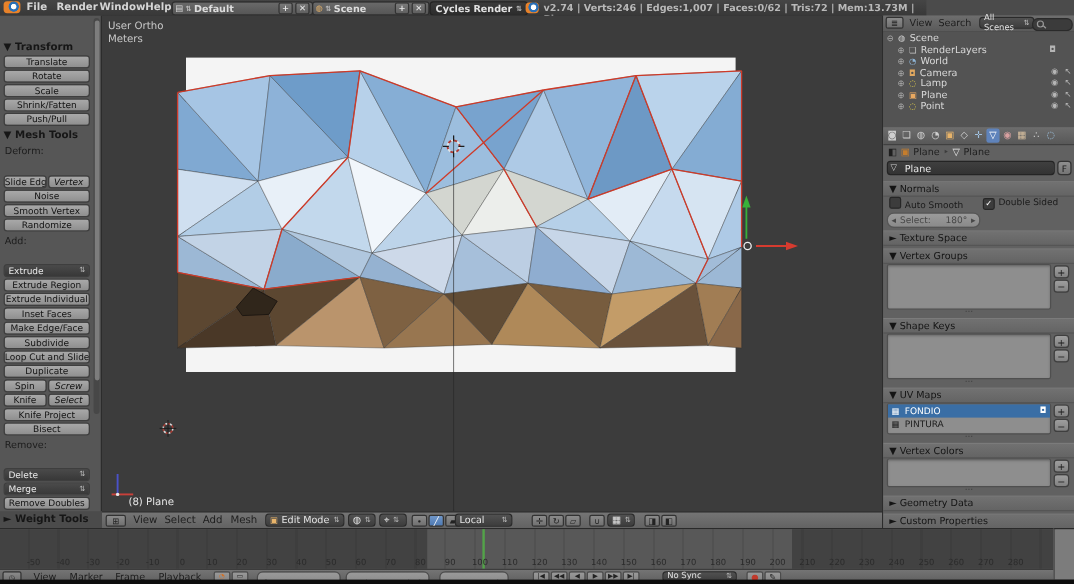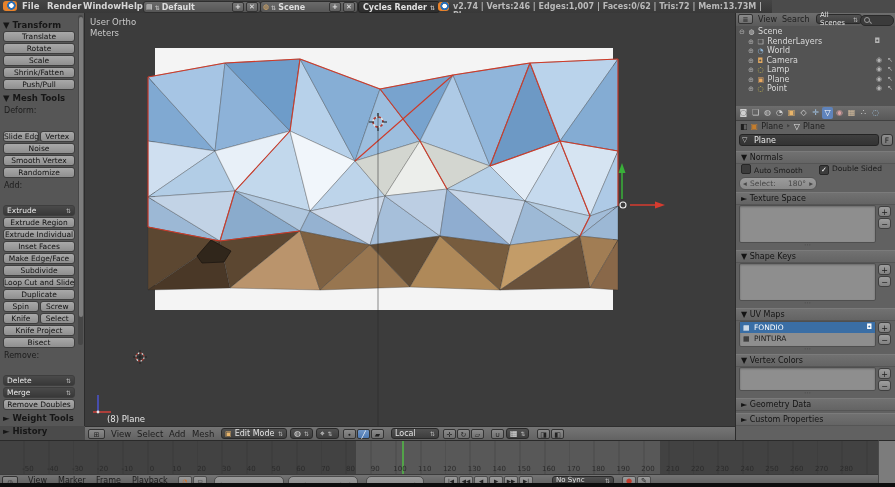--- a/index.html
+++ b/index.html
@@ -10,28 +10,28 @@
   .info-bar{position:absolute;left:0;top:0;width:772px;height:13px;background:linear-gradient(#454545,#383838);border-bottom:1px solid #242424;font-weight:bold;}
   .info-bar .menu{position:absolute;top:1px;font-size:8.5px;color:#d6d6d6;cursor:default;}
   .blender-logo{position:absolute;left:3px;top:1px;width:14px;height:10px;border-radius:3px;background:radial-gradient(circle at 60% 45%,#fff 0 2px,#2a6fb5 2.6px 4px,#e8822a 4.5px);}
   .widget{position:absolute;top:1px;height:10px;background:linear-gradient(#6a6a6a,#565656);border:1px solid #2e2e2e;border-radius:3px;display:flex;align-items:center;font-size:8px;color:#ddd;padding:0 2px;gap:2px;}
   .wbtn{display:inline-block;width:10px;text-align:center;background:linear-gradient(#7a7a7a,#5f5f5f);border:1px solid #333;border-radius:2px;font-size:7px;color:#e6e6e6;line-height:8px;height:8px;}
   .ud{font-size:6px;color:#bbb;}
   .engine-dd{position:absolute;top:1px;height:10px;background:linear-gradient(#3a3a3a,#2c2c2c);border:1px solid #222;border-radius:3px;display:flex;align-items:center;gap:3px;padding:0 4px;font-size:8px;color:#e2e2e2;}
   .stats{position:absolute;top:2px;font-size:8px;color:#b9b9b9;}
   .blender-logo.small{left:372px;top:1.5px;width:11px;height:9px;}
   
-  .tool-shelf{position:absolute;left:0;top:13px;width:85px;height:413px;background:#565656;border-right:1px solid #2c2c2c;padding-top:4px;box-sizing:border-box;}
+  .tool-shelf{position:absolute;left:0;top:13px;width:85px;height:413px;background:#565656;border-right:1px solid #2c2c2c;padding-top:19px;box-sizing:border-box;}
   .shelf-head{font-size:8.5px;color:#161616;margin:3px 3px 1px 3px;font-weight:bold;}
   .shelf-label{font-size:8px;color:#1c1c1c;margin:3px 4px 15px 4px;}
   .btn{height:9px;line-height:9px;margin:1px 9px 0 3px;background:linear-gradient(#a9a9a9,#8f8f8f);border:1px solid #3e3e3e;border-radius:3px;font-size:7.5px;color:#121212;text-align:center;overflow:hidden;white-space:nowrap;}
   .btn-dark{background:linear-gradient(#4a4a4a,#383838);color:#e8e8e8;display:flex;justify-content:space-between;padding:0 3px;text-align:left;}
   .row2{display:flex;margin-right:9px;}
   .row2 .btn{flex:1;margin-right:0;margin-left:3px;}
-  .row2 .btn + .btn{margin-left:1px;}
+  .row2 .btn + .btn{margin-left:1px;font-style:italic;}
   .shelf-scroll{position:absolute;right:1px;top:2px;width:5px;height:330px;background:#474747;border-radius:3px;}
   .shelf-scroll i{position:absolute;left:0.5px;top:2px;width:4px;height:300px;background:#7d7d7d;border-radius:3px;}
   
   .viewport{position:absolute;left:85px;top:13px;width:650px;height:413px;background:#3c3c3c;overflow:hidden;}
   .vp-text{position:absolute;font-size:8.5px;color:#c9c9c9;}
   .vp-header{position:absolute;left:85px;top:426px;width:650px;height:14px;background:linear-gradient(#757575,#616161);border-top:1px solid #2f2f2f;}
   .vph-menu{position:absolute;top:2px;font-size:8.5px;color:#1d1d1d;}
   .dd{position:absolute;top:1px;height:11px;background:linear-gradient(#515151,#3d3d3d);border:1px solid #2a2a2a;border-radius:3px;display:flex;align-items:center;gap:3px;padding:0 3px;font-size:8px;color:#e4e4e4;box-sizing:border-box;}
   .mini-btn{position:absolute;top:1.5px;width:13px;height:10px;background:linear-gradient(#8b8b8b,#707070);border:1px solid #333;border-radius:2px;font-size:7px;color:#222;text-align:center;line-height:10px;box-sizing:border-box;}
   .mini-btn.active{background:linear-gradient(#6f96c8,#4d79b3);color:#fff;}
@@ -303,21 +303,21 @@
       <span>◍</span>
       <span class="ud">⇅</span>
     </span>
     <span class="dd" style="left:231px;width:23px">
       <span>⌖</span>
       <span class="ud">⇅</span>
     </span>
     <span class="mini-btn" style="left:258px">∙</span>
     <span class="mini-btn active" style="left:272px">╱</span>
     <span class="mini-btn" style="left:286px">▰</span>
-    <span class="dd" style="left:306px;width:48px">
+    <span class="dd" style="left:294px;width:48px">
       <span style="flex:1">Local</span>
       <span class="ud">⇅</span>
     </span>
     <span class="mini-btn" style="left:358px">✛</span>
     <span class="mini-btn" style="left:372px">↻</span>
     <span class="mini-btn" style="left:386px">▱</span>
     <span class="mini-btn" style="left:406px">∪</span>
     <span class="dd" style="left:421px;width:23px">
       <span>▦</span>
       <span class="ud">⇅</span>
@@ -427,20 +427,21 @@
             <span style="position:absolute;left:80px"><span class="cb">✓</span><span>Double Sided</span></span>
           </div>
           <div class="slider" style="width:76px">
             <span style="position:absolute;left:3px">◂</span>
             <span style="position:absolute;left:10px">Select:</span>
             <span style="position:absolute;right:10px">180°</span>
             <span style="position:absolute;right:3px">▸</span>
           </div>
         </div>
         <div class="sec-head">► Texture Space</div>
+        <div class="sec-head">▼ Vertex Groups</div>
         <div class="pbody" style="margin-right:20px">
           <div class="listbox" style="height:36px">
             <div class="lcol">
               <div class="lbtn">+</div>
               <div class="lbtn">−</div>
             </div>
           </div>
           <div class="grip">⋯</div>
         </div>
         <div class="sec-head">▼ Shape Keys</div>

